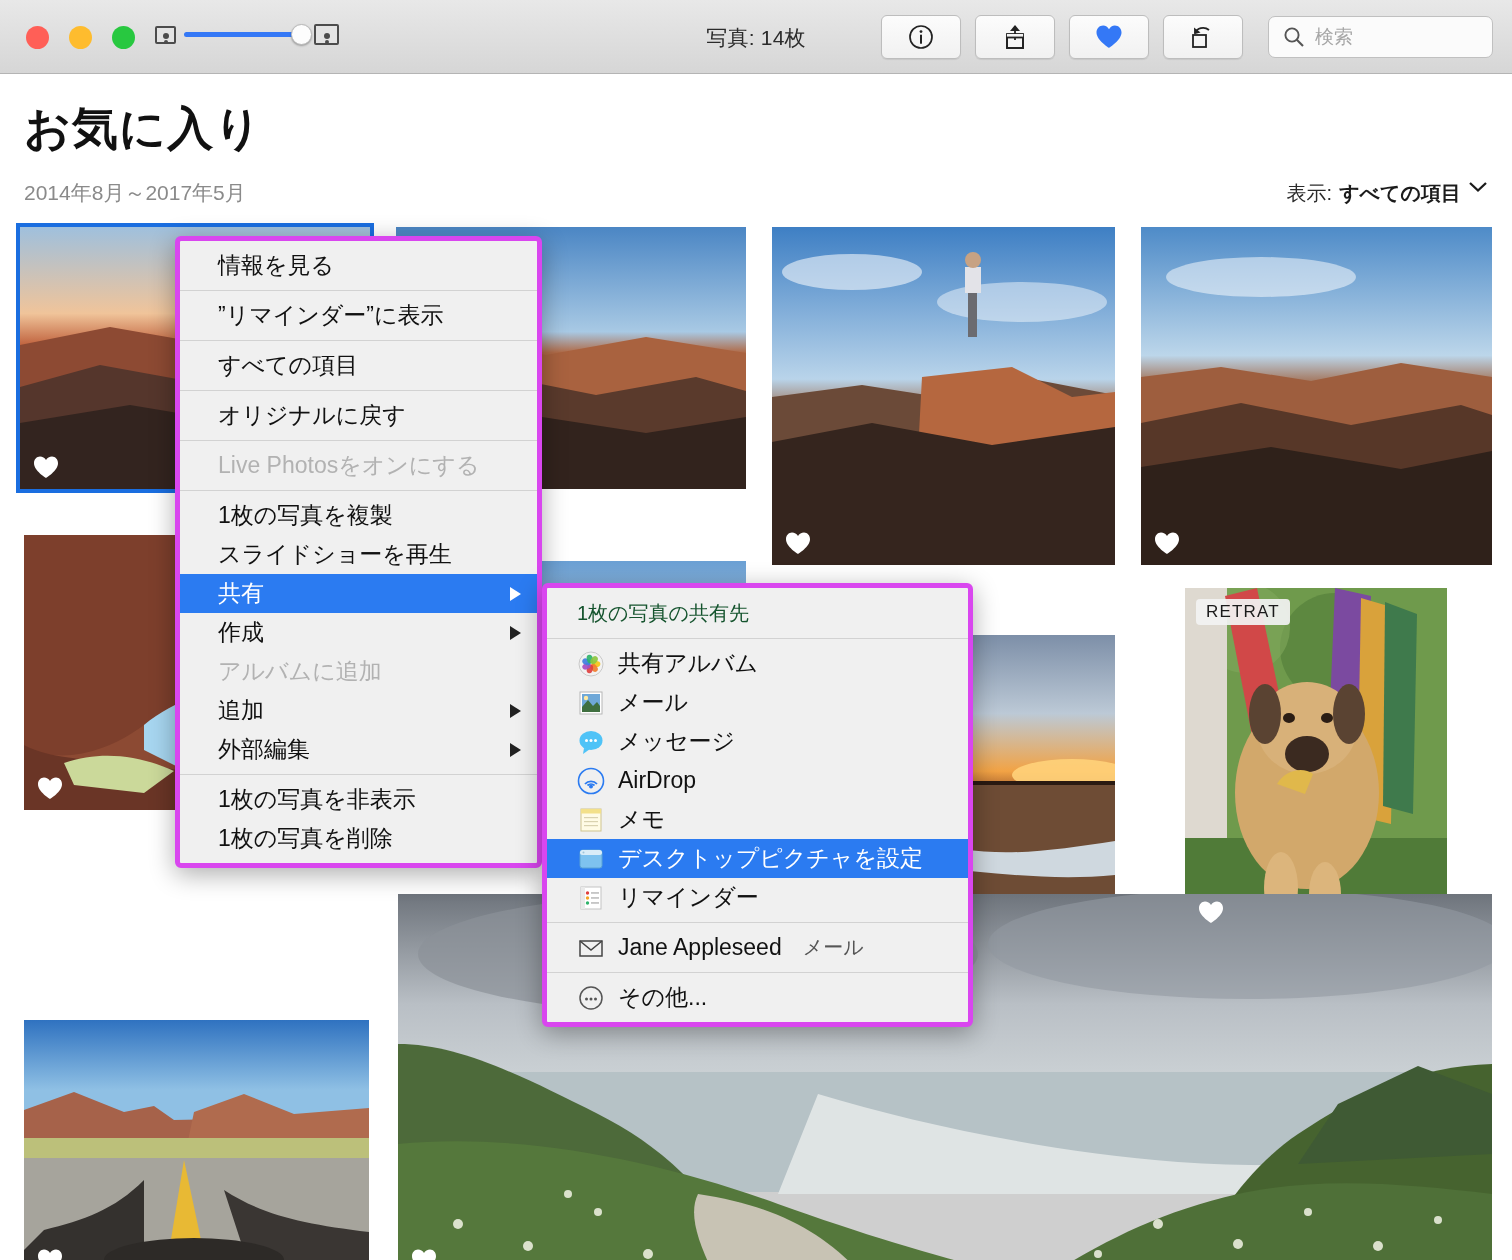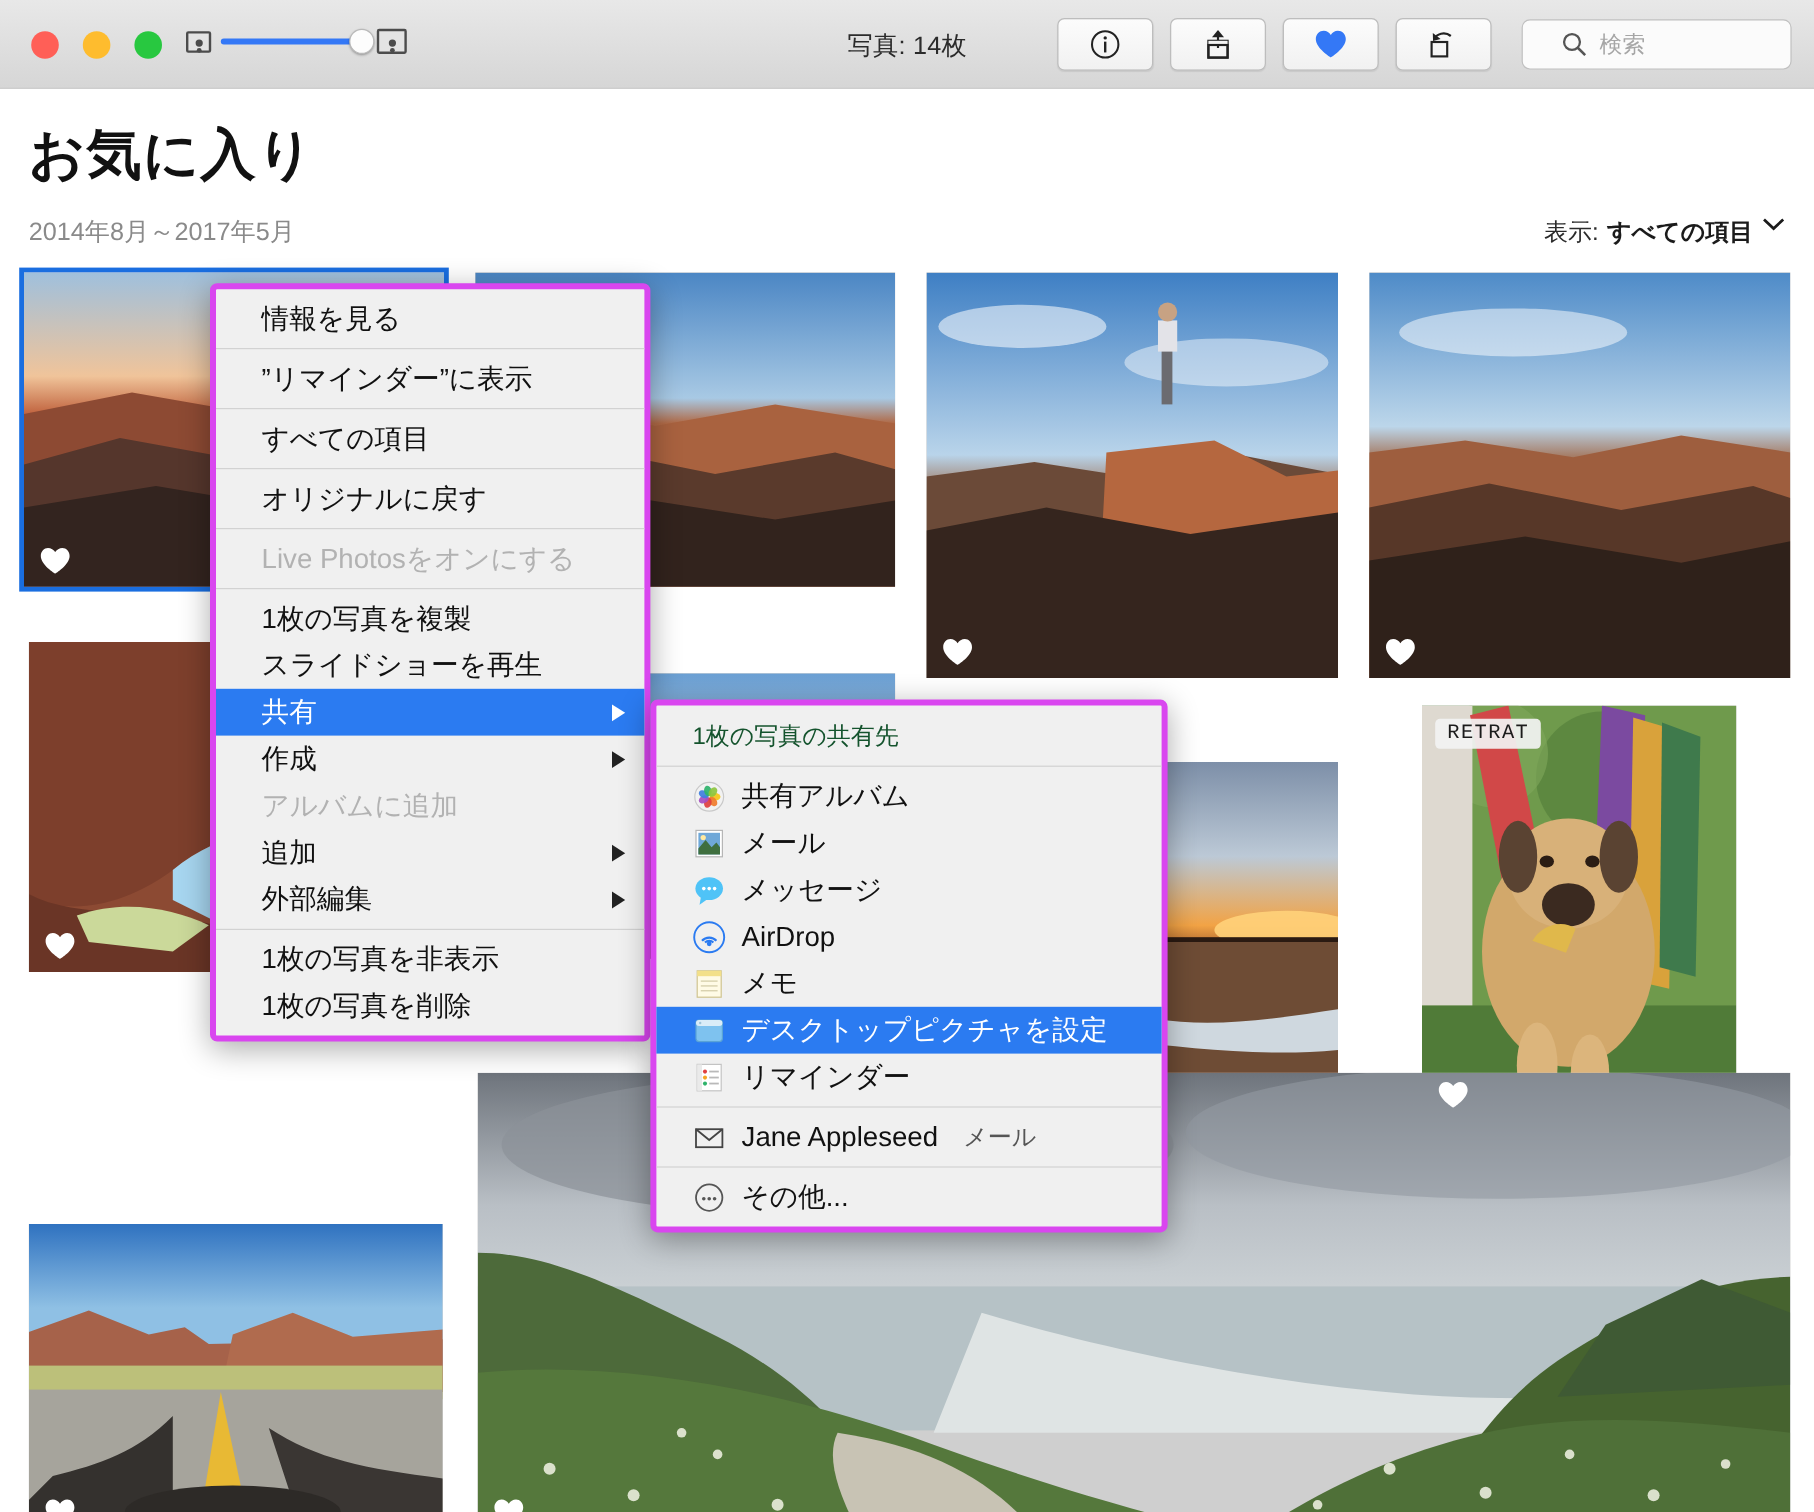--- a/index.html
+++ b/index.html
@@ -52,21 +52,21 @@
     width:80px;height:44px;border-radius:6px;
     background:linear-gradient(to bottom,#fcfcfc,#f1f1f1);
     border:1px solid #bdbdbd; box-shadow:0 1px 1px rgba(0,0,0,.08);
     display:flex;align-items:center;justify-content:center;
   }
   .tb-btn svg{ display:block; }
 
   .searchbox{
     position:absolute; top:16px; left:1268px; width:225px; height:42px;
     background:#fbfbfb; border:1px solid #c0c0c0; border-radius:7px;
-    display:flex; align-items:center; padding-left:32px; gap:10px;
+    display:flex; align-items:center; padding-left:14px; gap:10px;
   }
   .searchbox .ph{ color:#a6a6a6; font-size:19px; }
 
   
   .content{ position:absolute; top:74px; left:0; width:1512px; height:956px; background:#fff; }
   .page-title{
     position:absolute; left:24px; top:24px;
     font-size:46px; font-weight:bold; color:#111; letter-spacing:1px;
   }
   .page-sub{
@@ -324,21 +324,21 @@
         </defs>
       <rect width="343" height="262" fill="url(#g7)"></rect>
       <ellipse cx="300" cy="140" rx="60" ry="16" fill="#ffd27a" opacity=".9"></ellipse>
       <rect x="0" y="146" width="343" height="4" fill="#2a1a12"></rect>
       <path d="M0 150 L343 150 L343 262 L0 262 Z" fill="#6e4c35"></path>
       <path d="M40 200 C90 190 140 206 190 214 C240 222 290 214 343 206 L343 240 C280 246 220 238 160 232 C110 227 60 232 0 240 L0 212 Z" fill="#cfd8df"></path>
       <ellipse cx="110" cy="186" rx="34" ry="8" fill="#c9d4dc"></ellipse>
     </svg>
   </div>
 
-  <div class="photo" style="left:1185px;top:514px;width:262px;height:346px;font-family:Liberation Mono, monospace;">
+  <div class="photo" style="left:1185px;top:514px;width:262px;height:346px;">
     <svg width="262" height="346" viewBox="0 0 262 346" preserveAspectRatio="none">
       <rect width="262" height="346" fill="#5f8543"></rect>
       <rect x="0" y="0" width="262" height="250" fill="#6f9a4c"></rect>
       <circle cx="150" cy="60" r="55" fill="#56803c" opacity=".7"></circle>
       <circle cx="60" cy="40" r="45" fill="#81a85c" opacity=".6"></circle>
       <rect x="0" y="0" width="42" height="250" fill="#ded9d0"></rect>
       <path d="M40 8 L72 0 L120 230 L86 246 Z" fill="#d14848"></path>
       <path d="M150 0 L186 8 L176 250 L140 238 Z" fill="#7b4aa0"></path>
       <path d="M176 10 L210 20 L206 236 L172 228 Z" fill="#d9a23b"></path>
       <path d="M200 14 L232 26 L228 226 L198 218 Z" fill="#3f7a4c"></path>

